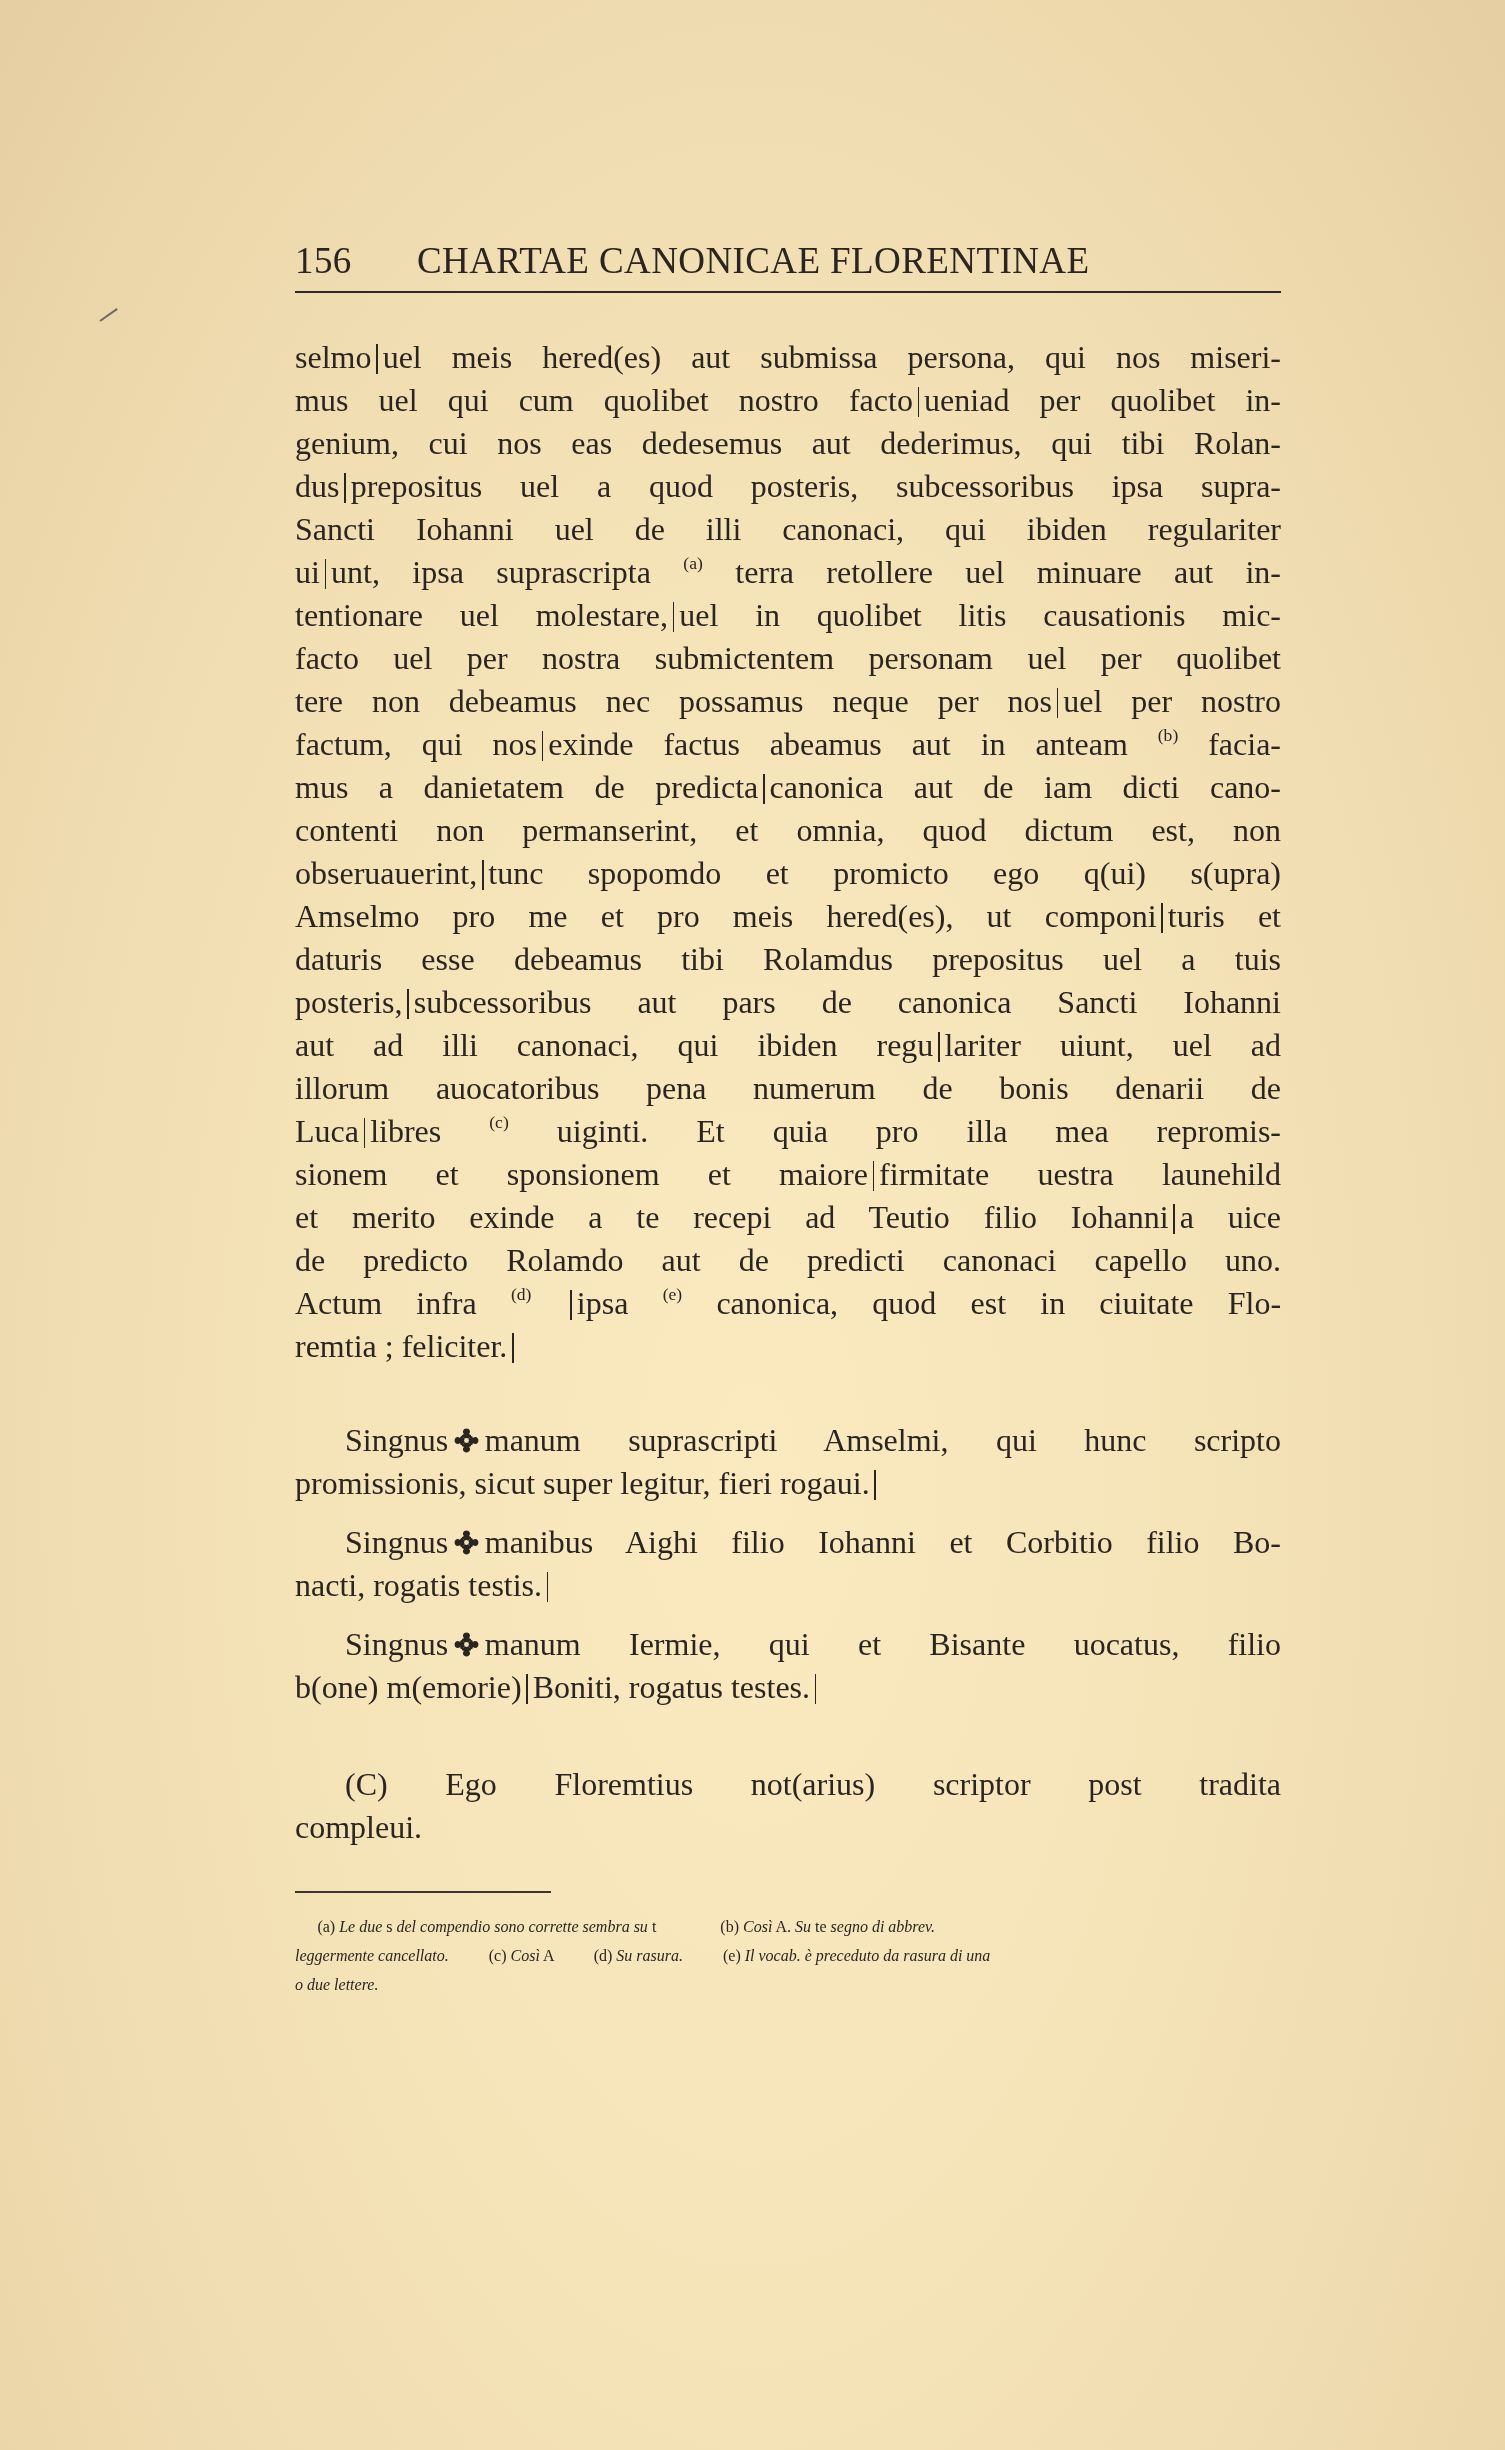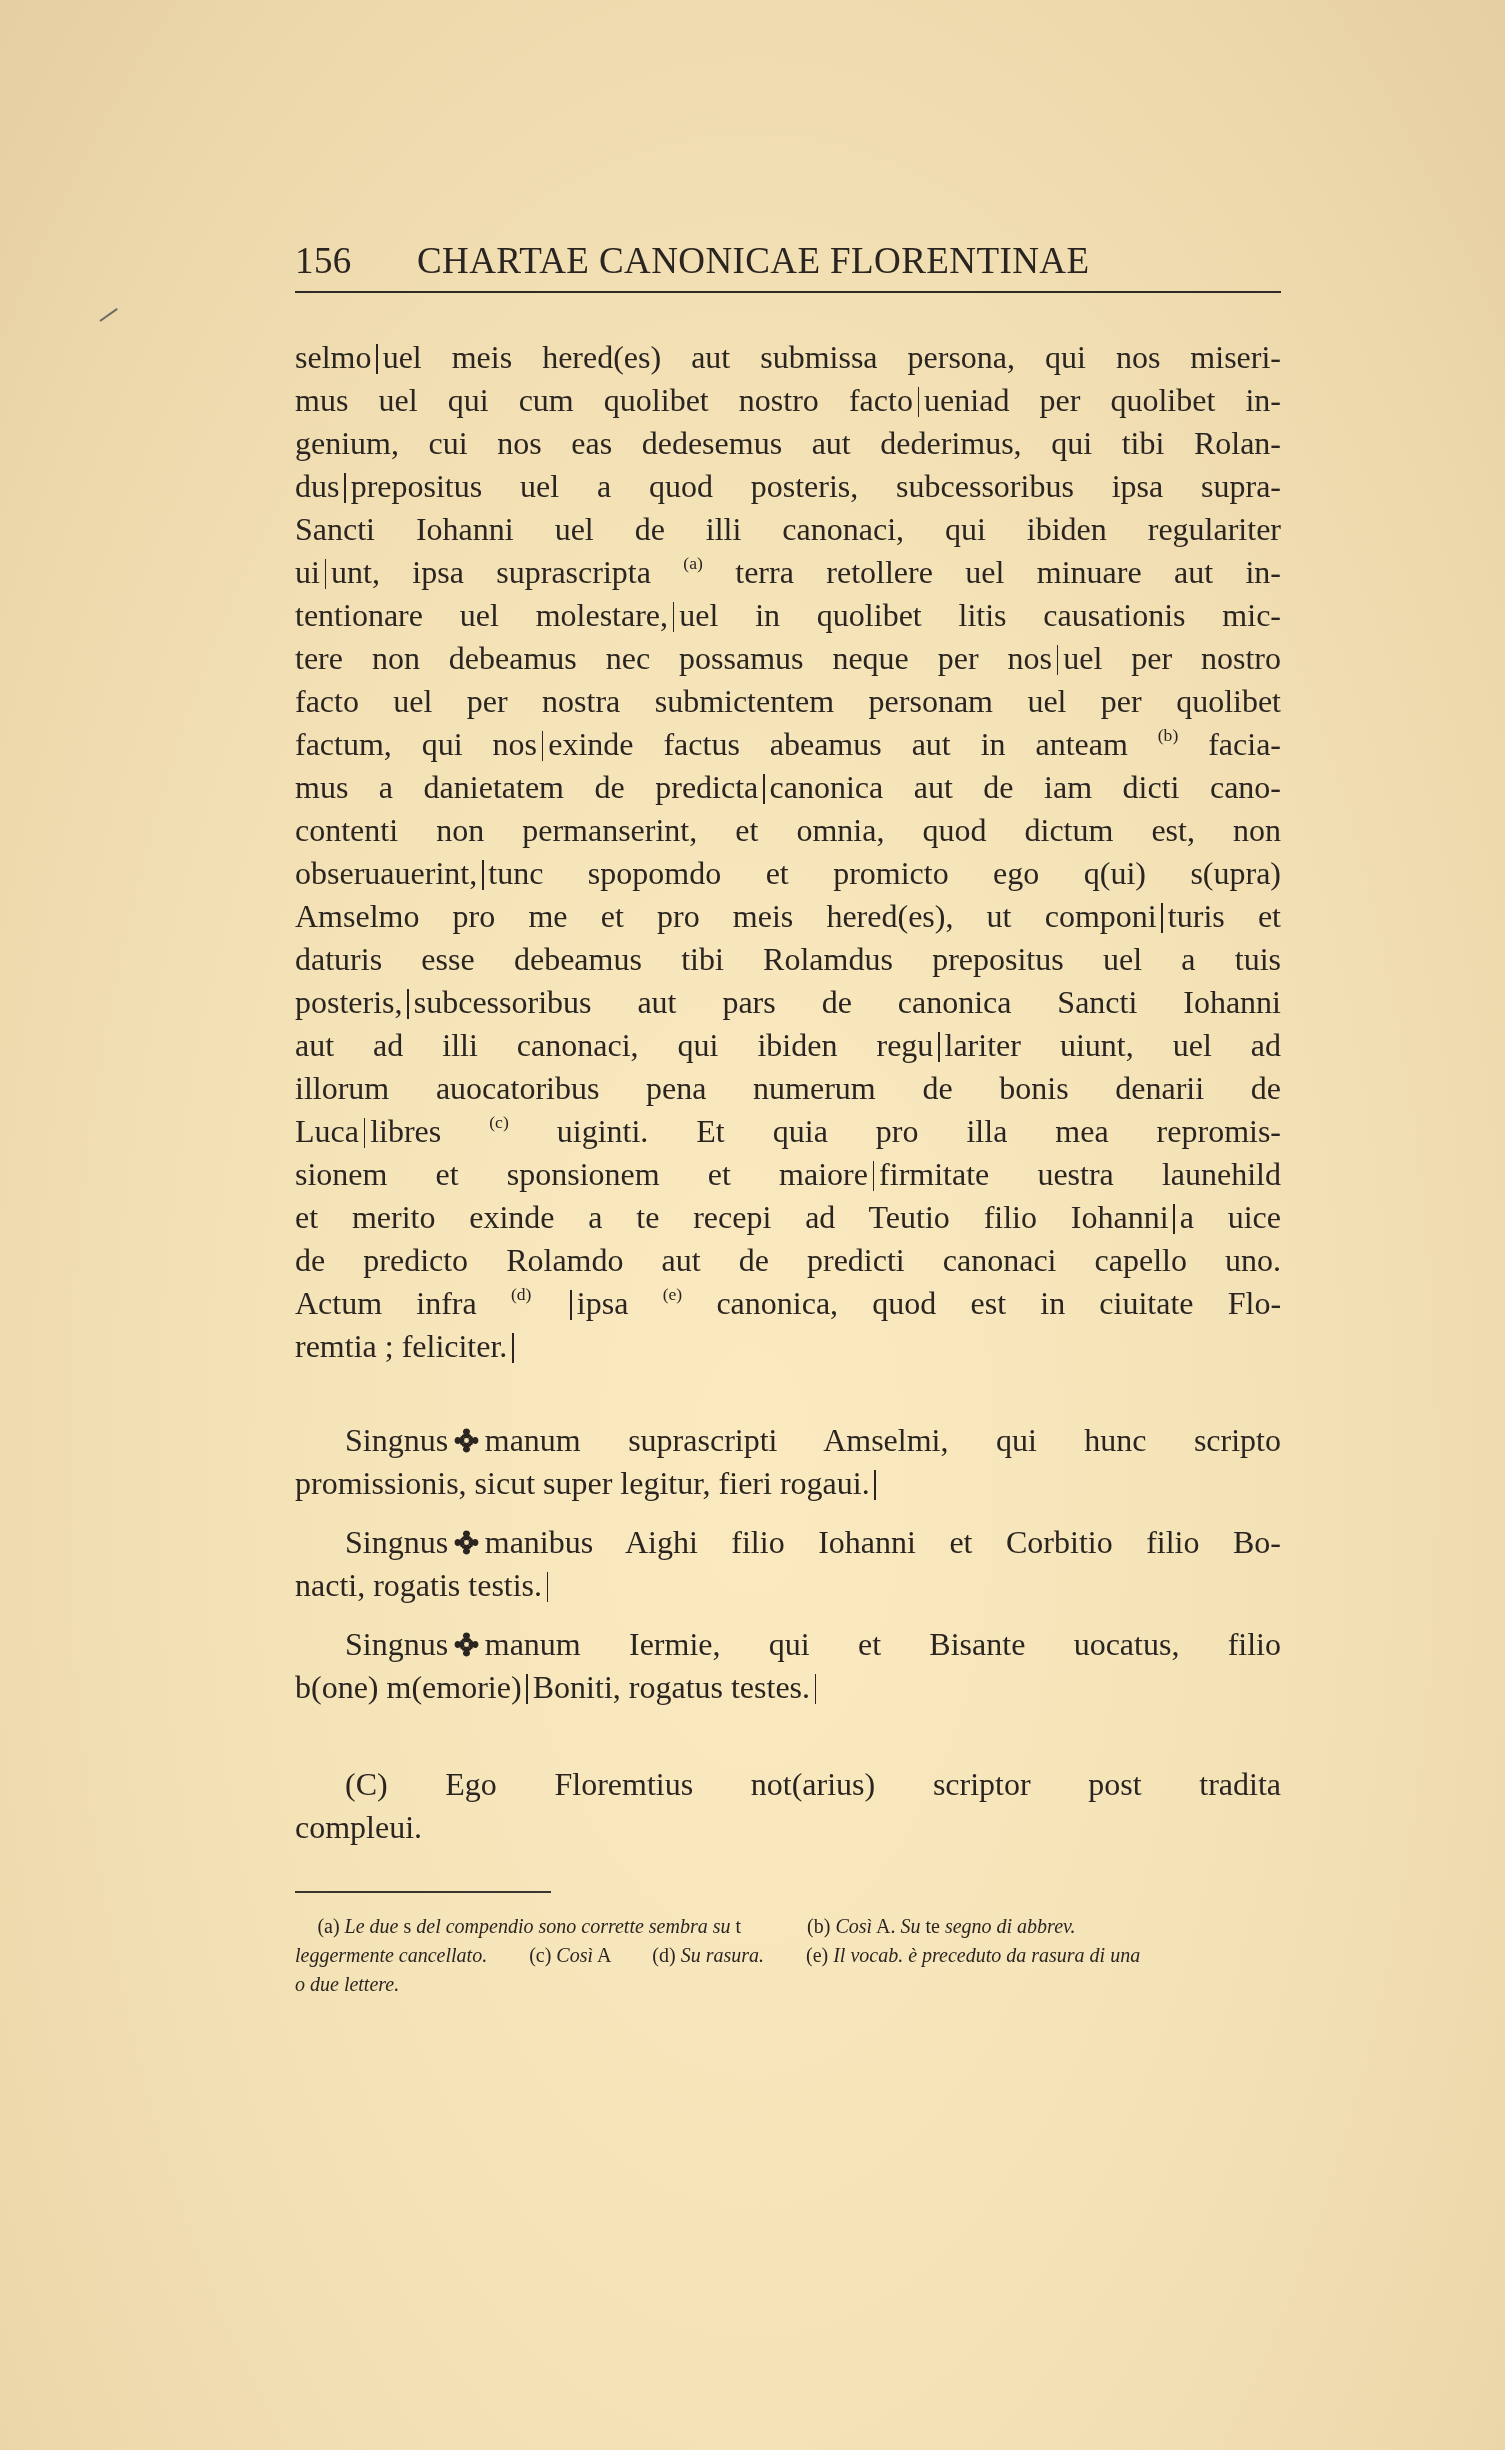--- a/index.html
+++ b/index.html
@@ -42,21 +42,21 @@
     display: inline-block; width: 27px; height: 27px; vertical-align: -3.2px; margin: 0 4.8px;
   }
   .gap { display: block; height: 35px; }
   .gap2 { display: block; height: 38px; }
   .fn-rule {
     position: absolute; left: 280px; top: 1891px; width: 256px; height: 1.6px; background: #3a352e;
   }
   .footnotes {
     position: absolute; left: 280px; top: 1912px; width: 986px;
     font-family: "Liberation Serif", serif;
-    font-size: 20px; line-height: 29px;
+    font-size: 16px; line-height: 29px;
   }
   .fn-line { display: block; white-space: nowrap; }
   .fn-line.first { padding-left: 22.4px; }
   .fn-it { font-style: italic; }
   .fn-sp { display: inline-block; }
 </style>
 </head>
 <body>
 
 <div class="page">
@@ -69,22 +69,22 @@
   <div class="head-rule"></div>
 
   <div class="body-text" id="body-text">
       <span class="line"><span>selmo</span><span class="bar"></span><span>uel meis hered(es) aut submissa persona, qui nos miseri-</span></span>
       <span class="line"><span>mus uel qui cum quolibet nostro facto</span><span class="bar"></span><span>ueniad per quolibet in-</span></span>
       <span class="line"><span>genium, cui nos eas dedesemus aut dederimus, qui tibi Rolan-</span></span>
       <span class="line"><span>dus</span><span class="bar"></span><span>prepositus uel a quod posteris, subcessoribus ipsa supra-</span></span>
       <span class="line"><span>Sancti Iohanni uel de illi canonaci, qui ibiden regulariter</span></span>
       <span class="line"><span>ui</span><span class="bar"></span><span>unt, ipsa suprascripta</span> <span class="sup">(a)</span> <span>terra retollere uel minuare aut in-</span></span>
       <span class="line"><span>tentionare uel molestare,</span><span class="bar"></span><span>uel in quolibet litis causationis mic-</span></span>
+      <span class="line"><span>facto uel per nostra submictentem personam uel per quolibet</span></span>
       <span class="line"><span>tere non debeamus nec possamus neque per nos</span><span class="bar"></span><span>uel per nostro</span></span>
-      <span class="line"><span>facto uel per nostra submictentem personam uel per quolibet</span></span>
       <span class="line"><span>factum, qui nos</span><span class="bar"></span><span>exinde factus abeamus aut in anteam</span> <span class="sup">(b)</span> <span>facia-</span></span>
       <span class="line"><span>mus a danietatem de predicta</span><span class="bar"></span><span>canonica aut de iam dicti cano-</span></span>
       <span class="line"><span>contenti non permanserint, et omnia, quod dictum est, non</span></span>
       <span class="line"><span>obseruauerint,</span><span class="bar"></span><span>tunc spopomdo et promicto ego q(ui) s(upra)</span></span>
       <span class="line"><span>Amselmo pro me et pro meis hered(es), ut componi</span><span class="bar"></span><span>turis et</span></span>
       <span class="line"><span>daturis esse debeamus tibi Rolamdus prepositus uel a tuis</span></span>
       <span class="line"><span>posteris,</span><span class="bar"></span><span>subcessoribus aut pars de canonica Sancti Iohanni</span></span>
       <span class="line"><span>aut ad illi canonaci, qui ibiden regu</span><span class="bar"></span><span>lariter uiunt, uel ad</span></span>
       <span class="line"><span>illorum auocatoribus pena numerum de bonis denarii de</span></span>
       <span class="line"><span>Luca</span><span class="bar"></span><span>libres</span> <span class="sup">(c)</span> <span>uiginti. Et quia pro illa mea repromis-</span></span>

